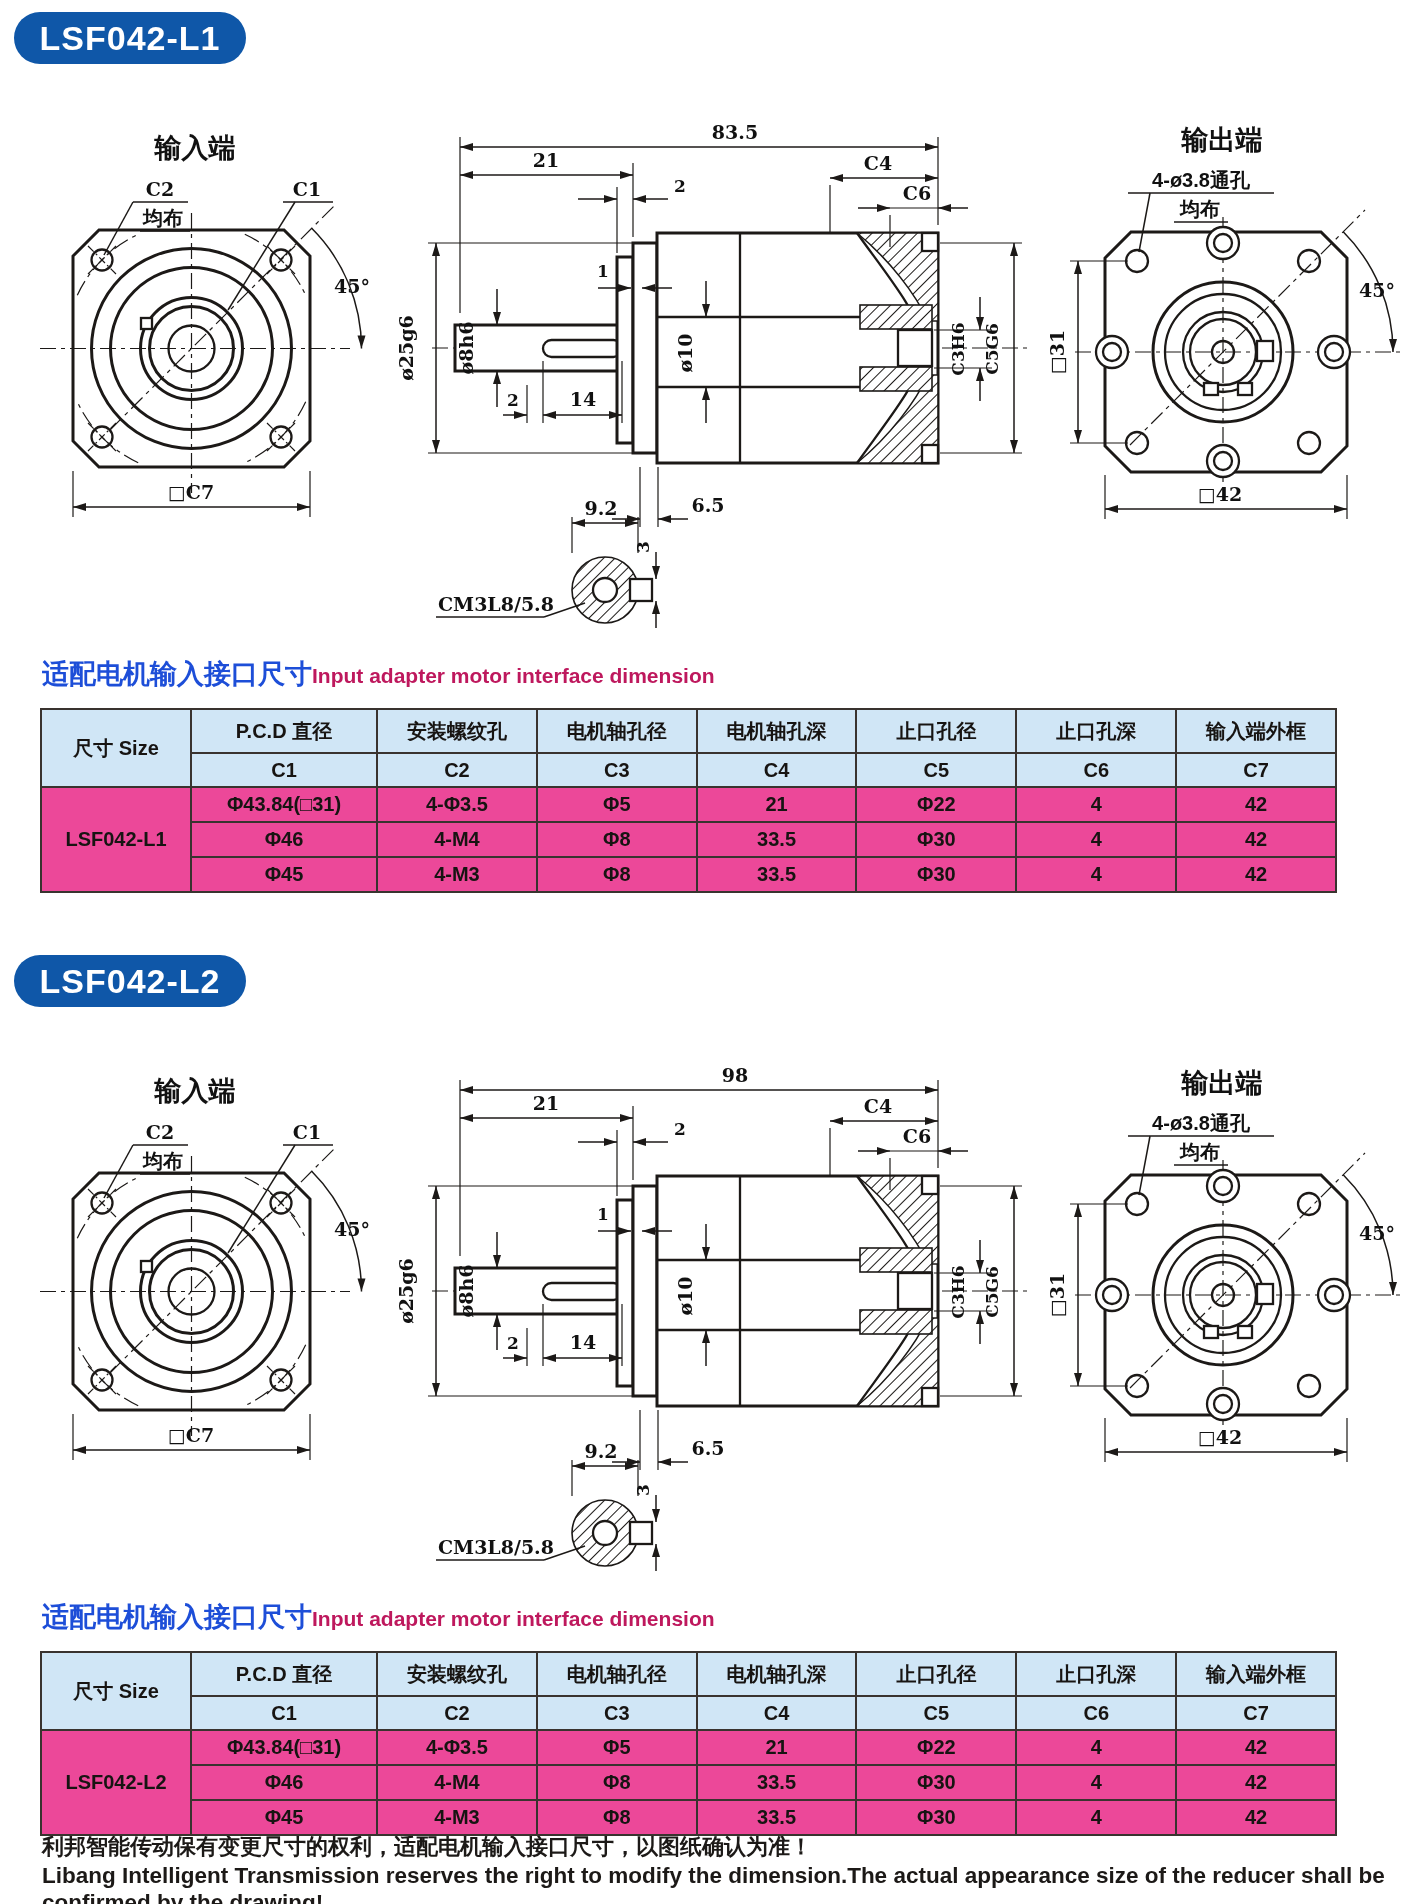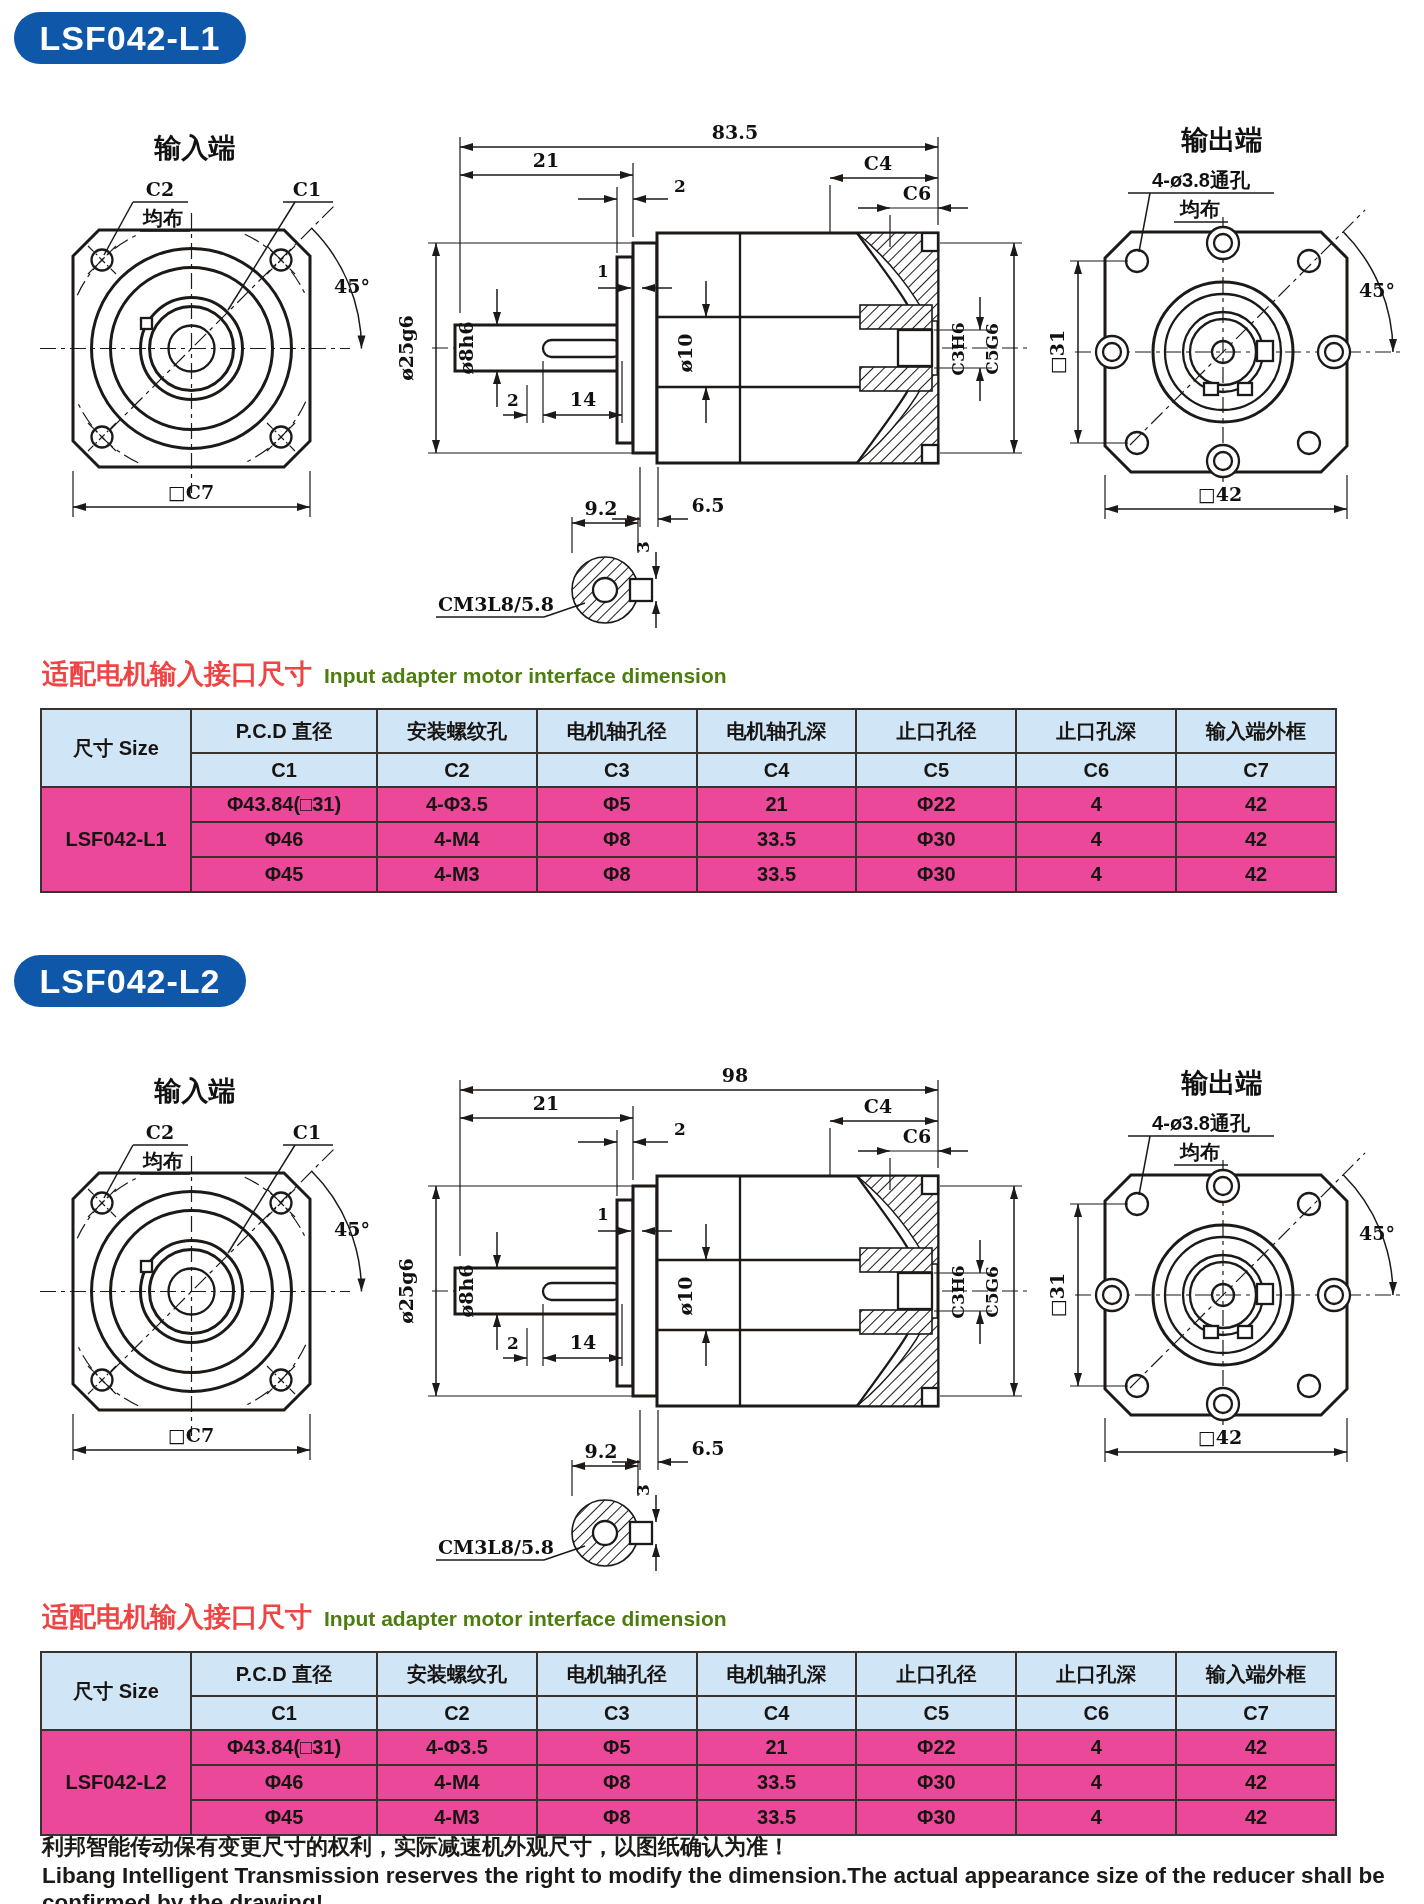--- a/index.html
+++ b/index.html
@@ -6,22 +6,22 @@
   body{width:1424px;height:1904px;background:#ffffff;position:relative;overflow:hidden;
        font-family:"Liberation Sans",sans-serif;color:#1c1917;}
   .section{position:relative;width:1424px;}
   .section[data-section="0"]{height:943px;}
   .section[data-section="1"]{height:885px;}
   .badge{position:absolute;left:14px;top:12px;width:232px;height:52px;background:#0f57a8;
          border-radius:27px;color:#fff;display:flex;align-items:center;justify-content:center;
          font-weight:bold;font-size:34px;letter-spacing:1px;}
   .drawing{position:absolute;left:0;top:75px;width:1424px;height:585px;}
   .tbl-title{position:absolute;left:42px;top:656px;white-space:nowrap;}
-  .tt-zh{font-weight:800;font-size:27px;color:#ef4444;}
-  .tt-en{font-weight:700;font-size:21px;margin-left:12px;color:#4d7c0f;}
+  .tt-zh{font-weight:800;font-size:27px;color:#1d4ed8;}
+  .tt-en{font-weight:700;font-size:21px;color:#be185d;}
   table.dim-table{position:absolute;left:40px;top:708px;width:1297px;border-collapse:collapse;
          table-layout:fixed;background:#ec4899;}
   .dim-table th,.dim-table td{border:2px solid #39332f;text-align:center;vertical-align:middle;
          font-size:20px;font-weight:700;padding:0;color:#171412;}
   .dim-table thead th{background:#d0e6f6;}
   .dim-table tr.h1 th{height:42px;border-bottom-width:1px;}
   .dim-table tr.h2 th{height:32px;}
   .dim-table tbody tr{height:35px;}
   .size-cell{font-size:21px;}
   .footer{margin:6px 0 0 42px;width:1350px;}
@@ -590,15 +590,15 @@
         <td>33.5</td>
         <td>Φ30</td>
         <td>4</td>
         <td>42</td>
       </tr>
     </tbody>
   </table>
 </div>
 
 <div class="footer">
-  <p class="f-zh">利邦智能传动保有变更尺寸的权利，实际减速机外观尺寸，以图纸确认为准！</p>
+  <p class="f-zh">利邦智能传动保有变更尺寸的权利，适配电机输入接口尺寸，以图纸确认为准！</p>
   <p class="f-en">Libang Intelligent Transmission reserves the right to modify the dimension.The actual appearance size of the reducer shall be confirmed by the drawing!</p>
 </div>
 
 </body></html>

